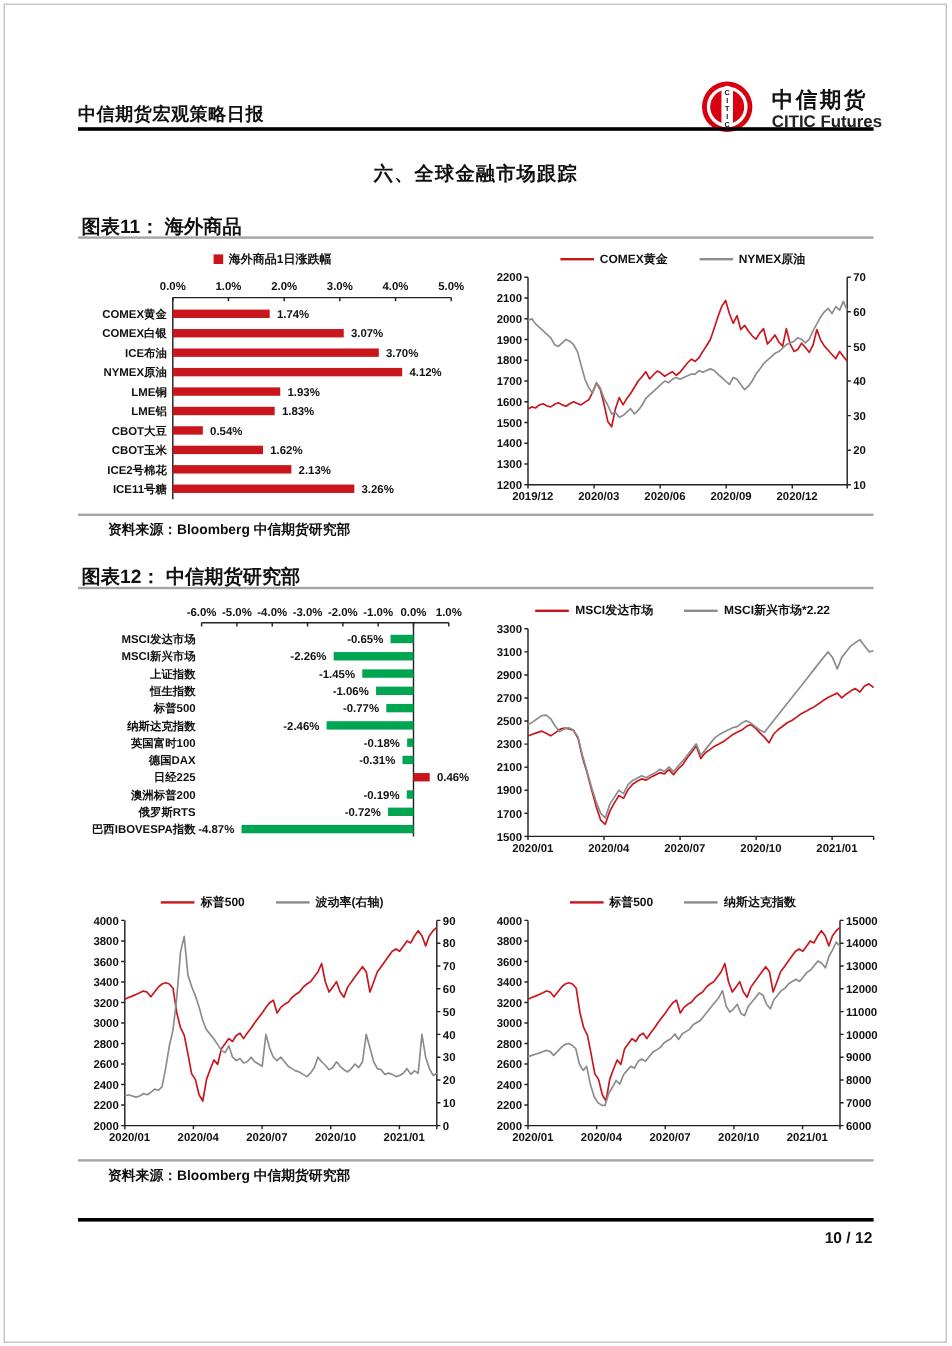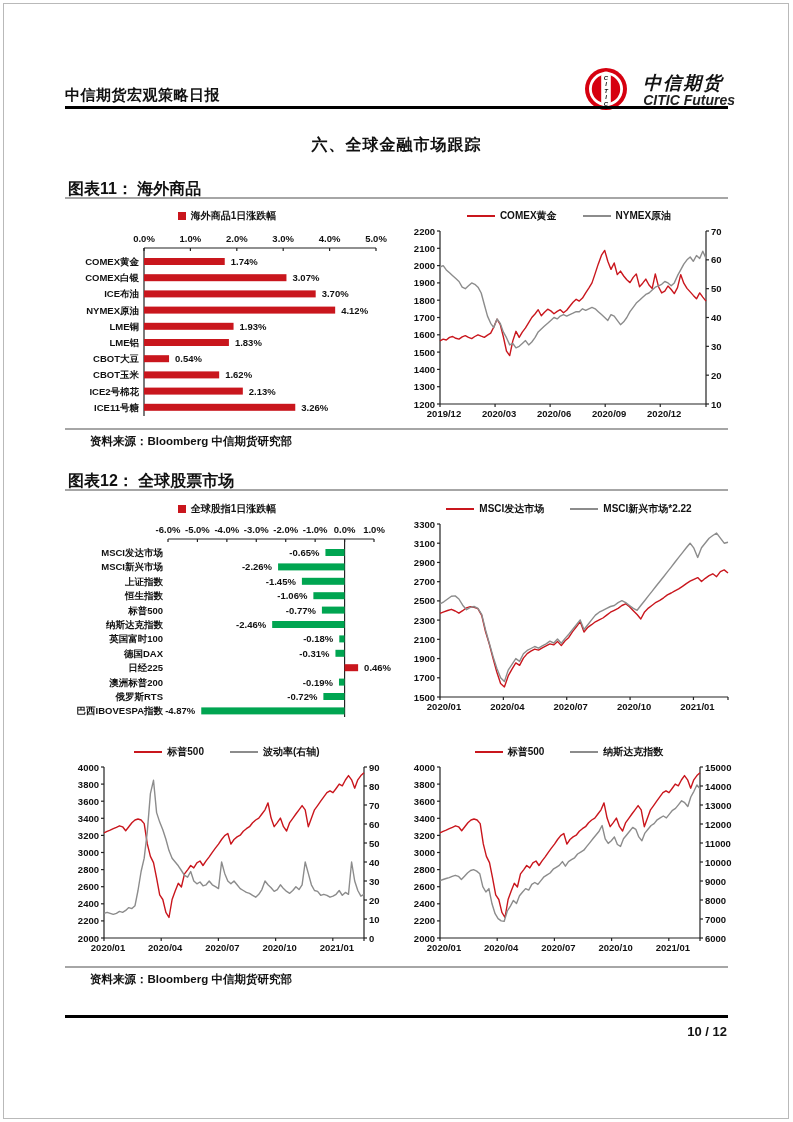--- a/index.html
+++ b/index.html
@@ -1,19 +1,19 @@
 <!DOCTYPE html>
 <html><head>
 <meta charset="utf-8">
 <style>
   html,body{margin:0;padding:0;background:#fff;}
   body{width:793px;height:1122px;position:relative;font-family:"Liberation Sans","DejaVu Sans",sans-serif;color:#111;}
   .frame{position:absolute;left:3px;top:3px;right:4px;bottom:3px;border:1px solid #b9b9b9;}
   .hdr-title{position:absolute;left:65px;top:86px;font-size:15px;font-weight:bold;letter-spacing:.5px;}
-  .logo{position:absolute;right:58px;top:66px;display:flex;align-items:center;gap:14px;font-style:italic;}
+  .logo{position:absolute;right:58px;top:66px;display:flex;align-items:center;gap:14px;}
   .logo-cn{font-size:18px;font-weight:bold;letter-spacing:2px;line-height:1.05;}
   .logo-en{font-size:14px;font-weight:bold;color:#222;}
   .hdr-rule{position:absolute;left:65px;top:106px;width:663px;height:3px;background:#000;}
   .sec-title{position:absolute;left:0;top:135px;width:100%;text-align:center;font-size:16px;font-weight:bold;letter-spacing:1px;}
   .fig-cap{position:absolute;left:68px;font-size:16px;font-weight:bold;}
   .gray-rule{position:absolute;left:65px;width:663px;height:2px;background:#a6a6a6;}
   .src{position:absolute;left:66px;font-size:11.5px;font-weight:bold;margin-left:24px;}
   .ftr-rule{position:absolute;left:65px;top:1015px;width:663px;height:3px;background:#000;}
   .page-num{position:absolute;right:66px;top:1024px;font-size:13px;font-weight:bold;text-align:right;}
   .chart{position:absolute;}
@@ -168,29 +168,24 @@
       <line x1="262.248" y1="178" x2="262.248" y2="181" stroke="#222" stroke-width="1.2"></line>
       <text x="266.248" y="191" text-anchor="middle" font-size="9.5">2020/12</text>
       <line x1="308" y1="178" x2="308" y2="181" stroke="#222" stroke-width="1.2"></line>
       <polyline points="42.0,114.9 45.2,113.1 48.3,114.0 51.5,111.4 54.7,110.5 57.8,112.3 61.0,113.1 64.2,110.9 67.3,109.7 70.5,111.4 73.7,112.6 76.8,110.5 80.0,108.8 83.2,110.2 86.3,111.4 89.5,109.1 92.7,107.1 95.8,101.0 99.0,93.2 102.2,98.4 105.3,110.5 108.5,125.2 111.7,129.6 114.8,114.9 118.0,105.3 121.2,111.4 124.3,106.2 127.5,101.9 130.7,96.7 133.8,91.5 137.0,88.0 140.2,83.7 143.3,89.8 146.5,86.3 149.7,83.2 152.8,84.9 156.0,87.7 159.2,85.4 162.3,83.7 165.5,86.7 168.7,84.2 171.8,80.3 175.0,76.3 178.2,73.3 181.3,75.1 184.5,72.1 187.7,66.8 190.8,62.1 194.0,56.9 197.2,47.4 200.3,37.9 203.5,29.2 206.7,24.4 209.8,35.3 213.0,43.4 216.2,37.0 219.3,48.6 222.5,45.1 225.7,50.0 228.8,53.8 232.0,56.6 235.2,51.4 238.3,47.9 241.5,60.7 244.7,57.2 247.8,53.1 251.0,59.0 254.2,62.4 257.3,47.9 260.5,60.7 263.7,66.9 266.8,65.2 270.0,60.0 273.2,63.5 276.3,67.6 279.5,61.7 282.7,48.6 285.8,57.2 289.0,62.4 292.2,65.9 295.3,69.4 298.5,72.8 301.7,66.9 304.8,71.1 308.0,75.1" fill="none" stroke="#C9161D" stroke-width="1.4" stroke-linejoin="round"></polyline>
       <polyline points="42.0,41.0 45.2,39.6 48.3,43.9 51.5,46.8 54.7,49.7 57.8,52.6 61.0,55.5 64.2,61.2 67.3,62.7 70.5,59.8 73.7,56.9 76.8,58.3 80.0,61.2 83.2,67.0 86.3,78.5 89.5,90.1 92.7,97.3 95.8,101.6 99.0,92.9 102.2,97.3 105.3,105.9 108.5,111.7 111.7,118.9 114.8,117.5 118.0,121.8 121.2,120.3 124.3,117.5 127.5,114.6 130.7,118.9 133.8,116.0 137.0,111.7 140.2,105.9 143.3,103.0 146.5,100.1 149.7,97.3 152.8,94.4 156.0,91.5 159.2,92.9 162.3,90.1 165.5,88.6 168.7,90.1 171.8,88.6 175.0,87.2 178.2,85.7 181.3,85.7 184.5,82.8 187.7,84.3 190.8,82.8 194.0,81.4 197.2,82.8 200.3,85.7 203.5,88.6 206.7,91.5 209.8,94.4 213.0,88.6 216.2,90.1 219.3,94.4 222.5,98.7 225.7,95.8 228.8,91.5 232.0,85.7 235.2,81.4 238.3,77.1 241.5,74.2 244.7,71.3 247.8,68.4 251.0,67.0 254.2,64.1 257.3,61.2 260.5,59.8 263.7,58.3 266.8,55.5 270.0,56.9 273.2,59.8 276.3,56.9 279.5,49.7 282.7,43.9 285.8,38.2 289.0,33.8 292.2,31.0 295.3,35.3 298.5,29.5 301.7,32.4 304.8,25.2 308.0,32.4" fill="none" stroke="#8C8C8C" stroke-width="1.4" stroke-linejoin="round"></polyline>
     </svg></div>
 
 <div class="gray-rule" style="top:428px"></div>
 <div class="src" style="top:434px">资料来源：Bloomberg 中信期货研究部</div>
 
-<div class="fig-cap" style="top:471px">图表12：  全球股票市场</div>
+<div class="fig-cap" style="top:471px">图表12：  中信期货研究部</div>
 <div class="gray-rule" style="top:489px"></div>
 
-<div class="chart" style="left:62px;top:499px;width:330px;height:224px"><div class="legend">
-      <span class="lg-item">
-        <span class="lg-sq" style="background: rgb(201, 22, 29);"></span>
-        <span>全球股指1日涨跌幅</span>
-      </span>
-    </div><svg width="330" height="202">
+<div class="chart" style="left:62px;top:499px;width:330px;height:224px"><svg width="330" height="202">
       <line x1="106" y1="20" x2="312" y2="20" stroke="#222" stroke-width="1.2"></line>
       <text x="106" y="14" text-anchor="middle" font-size="9.5">-6.0%</text>
       <line x1="106" y1="20" x2="106" y2="23" stroke="#222" stroke-width="1.2"></line>
       <text x="135.42857142857142" y="14" text-anchor="middle" font-size="9.5">-5.0%</text>
       <line x1="135.42857142857142" y1="20" x2="135.42857142857142" y2="23" stroke="#222" stroke-width="1.2"></line>
       <text x="164.85714285714286" y="14" text-anchor="middle" font-size="9.5">-4.0%</text>
       <line x1="164.85714285714286" y1="20" x2="164.85714285714286" y2="23" stroke="#222" stroke-width="1.2"></line>
       <text x="194.28571428571428" y="14" text-anchor="middle" font-size="9.5">-3.0%</text>
       <line x1="194.28571428571428" y1="20" x2="194.28571428571428" y2="23" stroke="#222" stroke-width="1.2"></line>
       <text x="223.71428571428572" y="14" text-anchor="middle" font-size="9.5">-2.0%</text>

